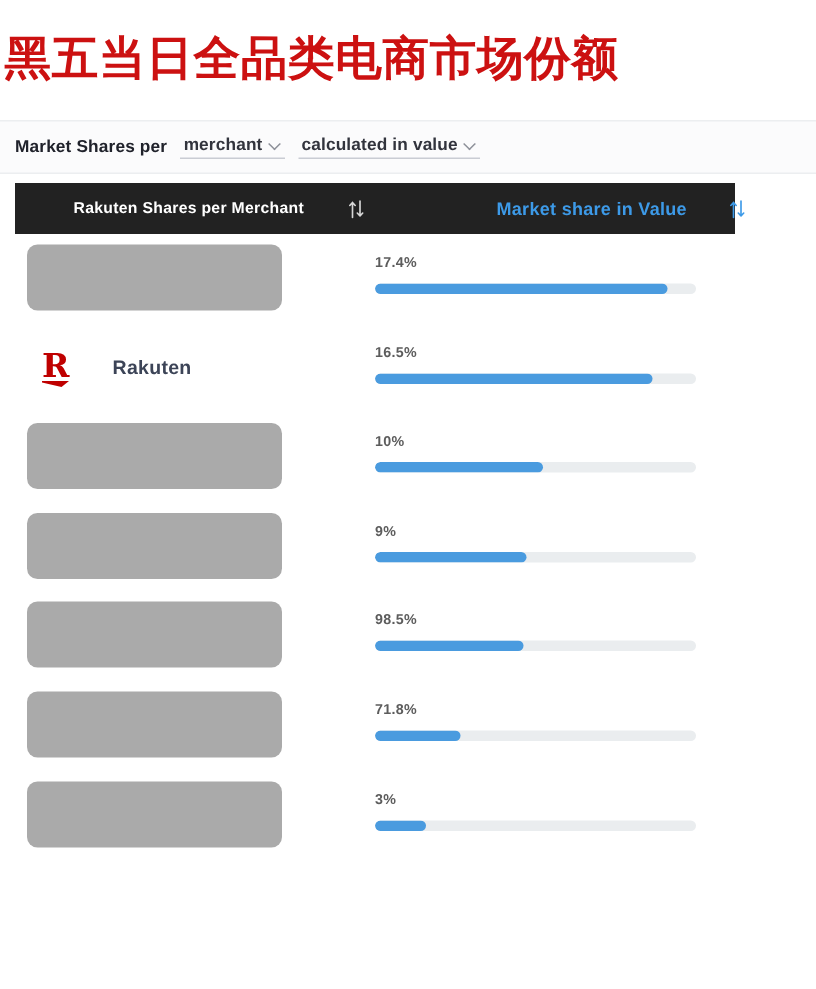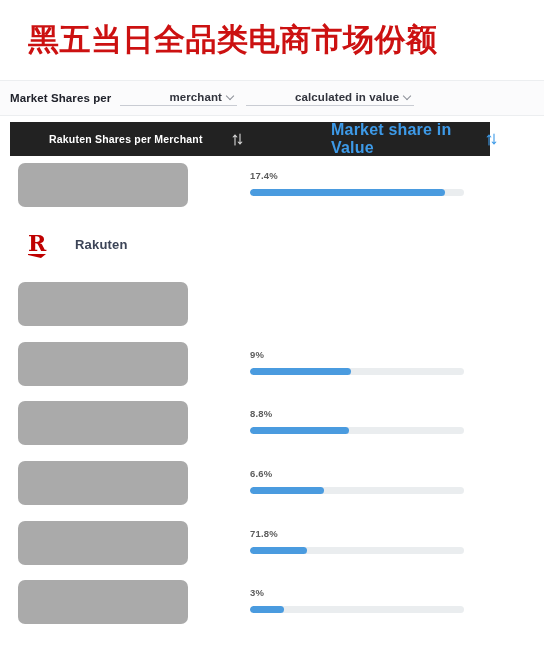--- a/index.html
+++ b/index.html
@@ -20,21 +20,21 @@
   }
 
   
   .title-bar {
     position: absolute;
     left: 0; top: 0;
     width: 544px;
     height: 78px;
     display: flex;
     align-items: center;
-    padding-left: 28px;
+    padding-left: 3px;
     background: #ffffff;
   }
   .title-text {
     font-family: "DejaVu Sans", "Liberation Sans", sans-serif;
     font-size: 31px;
     font-weight: bold;
     color: #cc1111;
     letter-spacing: 0.5px;
     line-height: 1;
     white-space: nowrap;
@@ -66,21 +66,20 @@
     gap: 5px;
     border-bottom: 1.4px solid #c9ccd3;
     padding: 1px 2px 2px 2px;
     cursor: pointer;
   }
   .dropdown-text {
     font-size: 11.5px;
     font-weight: bold;
     color: #32343d;
     letter-spacing: 0.1px;
-    margin-left: 47px;
   }
   .chev {
     width: 8px; height: 8px;
     position: relative;
     flex: 0 0 auto;
   }
   .chev::after {
     content: "";
     position: absolute;
     left: 0; top: 0px;
@@ -104,21 +103,21 @@
     position: absolute;
     left: 39px;
     font-size: 10.5px;
     font-weight: bold;
     color: #ffffff;
     letter-spacing: 0.2px;
   }
   .th-value {
     position: absolute;
     left: 292px;
-    font-size: 16px;
+    font-size: 12px;
     font-weight: bold;
     color: #3d9ae8;
     letter-spacing: 0.2px;
     padding-left: 29px;
   }
   .sort-icon {
     position: absolute;
     width: 11px;
     height: 13px;
     display: block;
@@ -256,64 +255,65 @@
       <div class="row">
         <div class="merchant-cell">
           <div class="brand">
             <svg class="rakuten-mark" viewBox="0 0 24 28">
               <text x="1" y="20" font-family="DejaVu Serif, Liberation Serif, serif" font-size="22" font-weight="bold" fill="#bf0000">R</text>
               <path d="M1 23 L19 23 L14 27 L1 24 Z" fill="#bf0000"></path>
             </svg>
             <span class="brand-name">Rakuten</span>
           </div>
         </div>
-      </div>
-      <div class="row">
-        <div class="merchant-cell">
-          <div class="redact" style="background: rgb(170, 170, 170);"></div>
+        <div class="value-cell">
+          <span class="pct">16.5%</span>
+          <div class="track" style="background: rgb(234, 237, 239);">
+            <div class="fill" style="width: 86.4%; background: rgb(74, 155, 223);"></div>
+          </div>
+        </div>
+      </div>
+      <div class="row">
+        <div class="merchant-cell">
+          <div class="redact" style="background: rgb(170, 170, 170);"></div>
+        </div>
+        <div class="value-cell">
+          <span class="pct">10%</span>
+          <div class="track" style="background: rgb(234, 237, 239);">
+            <div class="fill" style="width: 52.4%; background: rgb(74, 155, 223);"></div>
+          </div>
         </div>
       </div>
       <div class="row">
         <div class="merchant-cell">
           <div class="redact" style="background: rgb(170, 170, 170);"></div>
         </div>
         <div class="value-cell">
           <span class="pct">9%</span>
           <div class="track" style="background: rgb(234, 237, 239);">
             <div class="fill" style="width: 47.1%; background: rgb(74, 155, 223);"></div>
           </div>
         </div>
       </div>
       <div class="row">
         <div class="merchant-cell">
           <div class="redact" style="background: rgb(170, 170, 170);"></div>
         </div>
         <div class="value-cell">
-          <span class="pct">8.8%</span>
+          <span class="pct">98.5%</span>
           <div class="track" style="background: rgb(234, 237, 239);">
             <div class="fill" style="width: 46.1%; background: rgb(74, 155, 223);"></div>
           </div>
         </div>
       </div>
       <div class="row">
         <div class="merchant-cell">
           <div class="redact" style="background: rgb(170, 170, 170);"></div>
         </div>
         <div class="value-cell">
-          <span class="pct">6.6%</span>
-          <div class="track" style="background: rgb(234, 237, 239);">
-            <div class="fill" style="width: 34.6%; background: rgb(74, 155, 223);"></div>
-          </div>
-        </div>
-      </div>
-      <div class="row">
-        <div class="merchant-cell">
-          <div class="redact" style="background: rgb(170, 170, 170);"></div>
-        </div>
-        <div class="value-cell">
           <span class="pct">71.8%</span>
           <div class="track" style="background: rgb(234, 237, 239);">
             <div class="fill" style="width: 26.7%; background: rgb(74, 155, 223);"></div>
           </div>
         </div>
       </div>
       <div class="row">
         <div class="merchant-cell">
           <div class="redact" style="background: rgb(170, 170, 170);"></div>
         </div>

